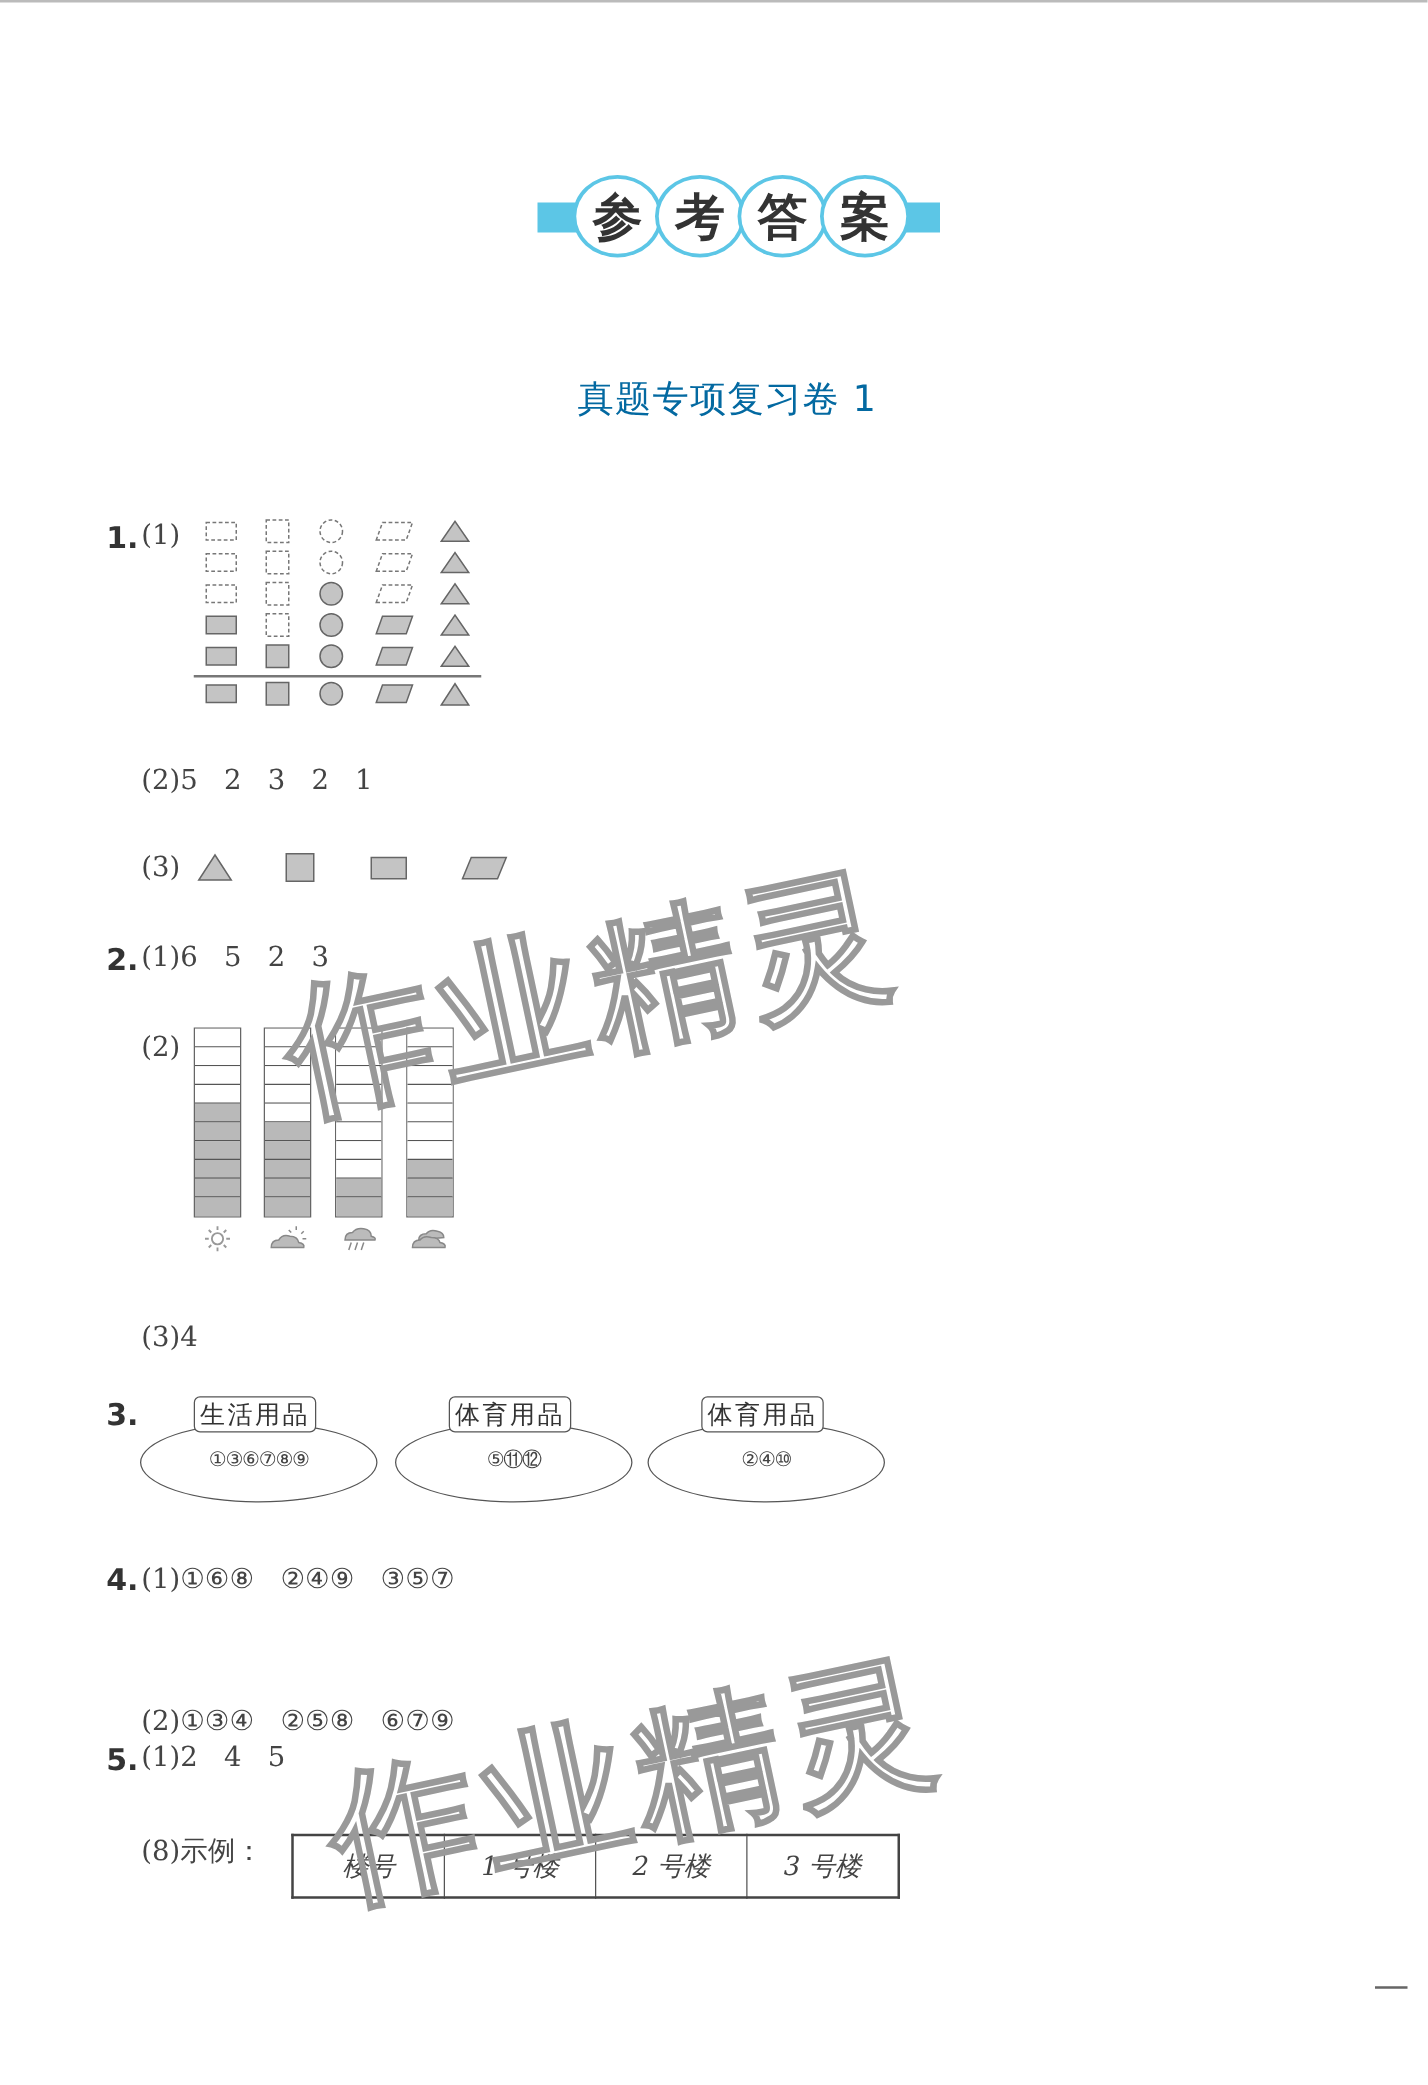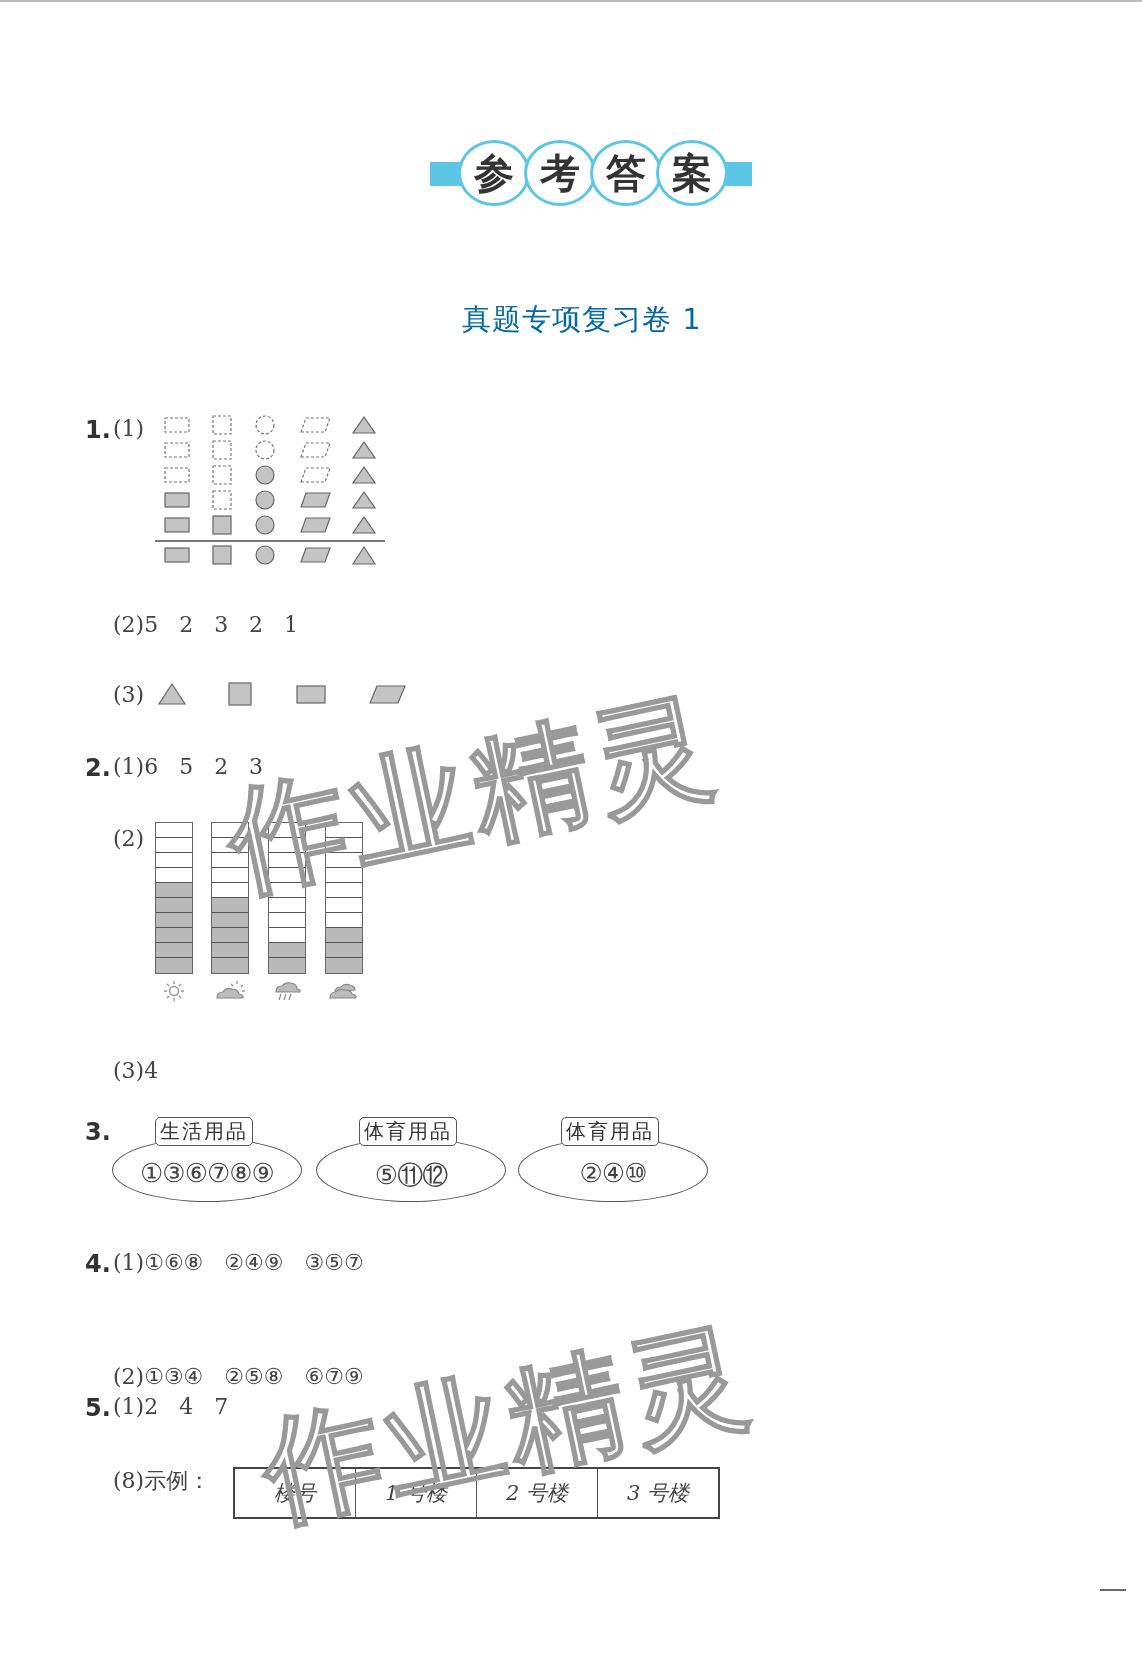--- a/index.html
+++ b/index.html
@@ -25,21 +25,21 @@
   .baseline{position:absolute;left:155px;top:540px;width:230px;height:2px;background:#777;}
   .bars{position:absolute;left:155px;top:822px;}
   .col{position:absolute;width:38px;border:1px solid #666;box-sizing:border-box;}
   .cell{height:15px;border-bottom:1px solid #555;box-sizing:border-box;background:#fff;}
   .cell.f{background:#b9b9b9;}
   .cell:last-child{border-bottom:none;}
   .weather{position:absolute;top:980px;width:38px;height:22px;}
   .oval{position:absolute;border:1.5px solid #555;border-radius:50%;box-sizing:border-box;}
   .tag{position:absolute;border:1.5px solid #555;border-radius:5px;background:#fff;
        font-size:20px;padding:0 4px;color:#333;letter-spacing:2px;}
-  .ovaltext{position:absolute;font-size:26px;color:#444;text-align:center;letter-spacing:-1px;}
+  .ovaltext{position:absolute;font-size:16px;color:#444;text-align:center;letter-spacing:-1px;}
   table.tb{position:absolute;left:233px;top:1467px;border-collapse:collapse;border:2px solid #444;}
   table.tb td{border:1px solid #555;width:118px;height:46px;text-align:center;font-size:21px;color:#444;font-style:italic;}
   .watermark{position:absolute;font-family:"DejaVu Sans","Liberation Sans",sans-serif;font-weight:bold;
        color:transparent;-webkit-text-stroke:1.5px #999;transform:rotate(-12deg);letter-spacing:6px;}
   .pagemark{position:absolute;left:1100px;top:1589px;width:26px;height:2px;background:#666;}
 </style>
 </head>
 <body>
 
 <div class="topline"></div>
@@ -221,21 +221,21 @@
 
 <div class="oval" style="left:518px;top:1138px;width:190px;height:64px"></div>
 <div class="tag" style="left:561px;top:1117px">体育用品</div>
 <div class="ovaltext" style="left:518px;top:1158px;width:190px">②④⑩</div>
 
 <div class="abs qnum" style="left:85px;top:1250px">4.</div>
 <div class="abs ans" style="left:113px;top:1250px"><span>(1)</span><span>①⑥⑧   ②④⑨   ③⑤⑦</span></div>
 <div class="abs ans" style="left:113px;top:1364px"><span>(2)</span><span>①③④   ②⑤⑧   ⑥⑦⑨</span></div>
 
 <div class="abs qnum" style="left:85px;top:1394px">5.</div>
-<div class="abs ans" style="left:113px;top:1394px"><span>(1)</span><span>2   4   7</span></div>
+<div class="abs ans" style="left:113px;top:1394px"><span>(1)</span><span>2   4   5</span></div>
 <div class="abs ans" style="left:113px;top:1466px">(8)示例：</div>
 
 <table class="tb">
   <tbody>
       <tr>
     <td>楼号</td>
     <td>1 号楼</td>
     <td>2 号楼</td>
     <td>3 号楼</td>
   </tr>

